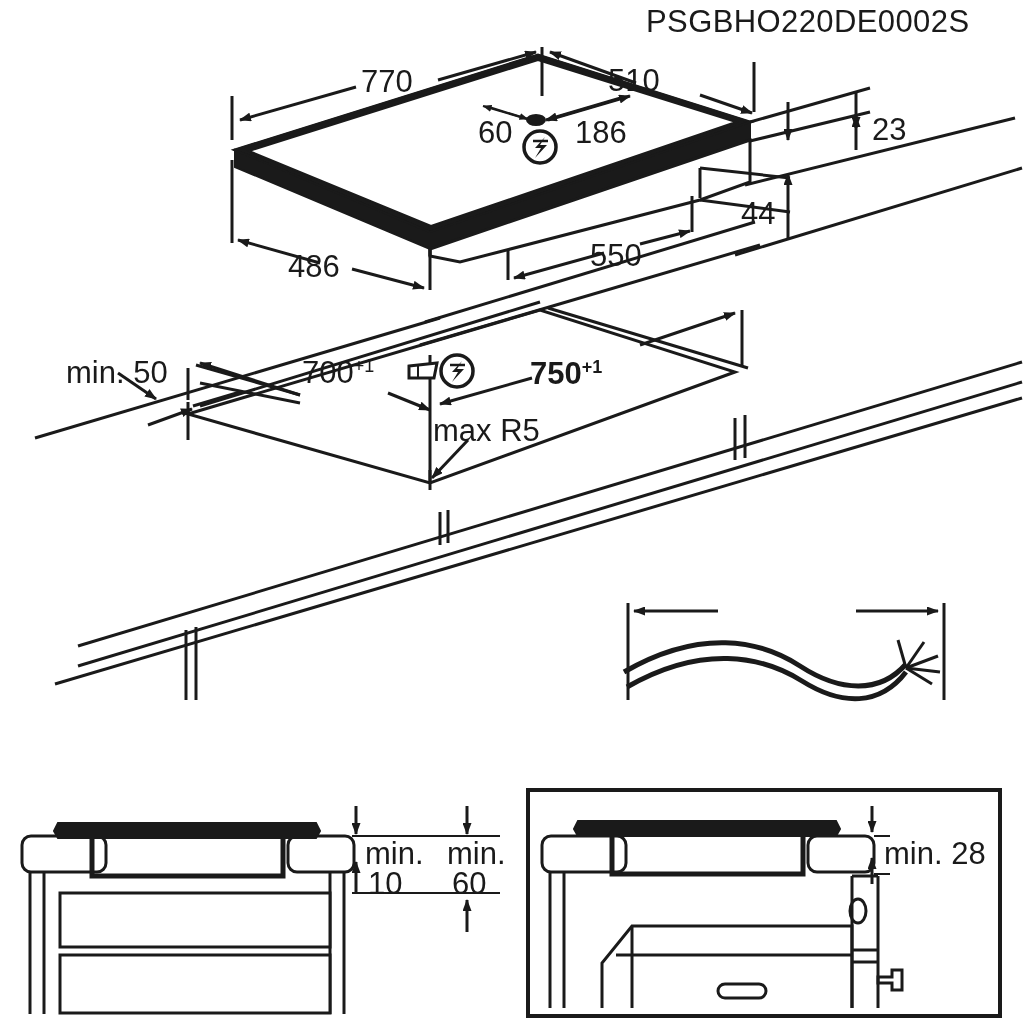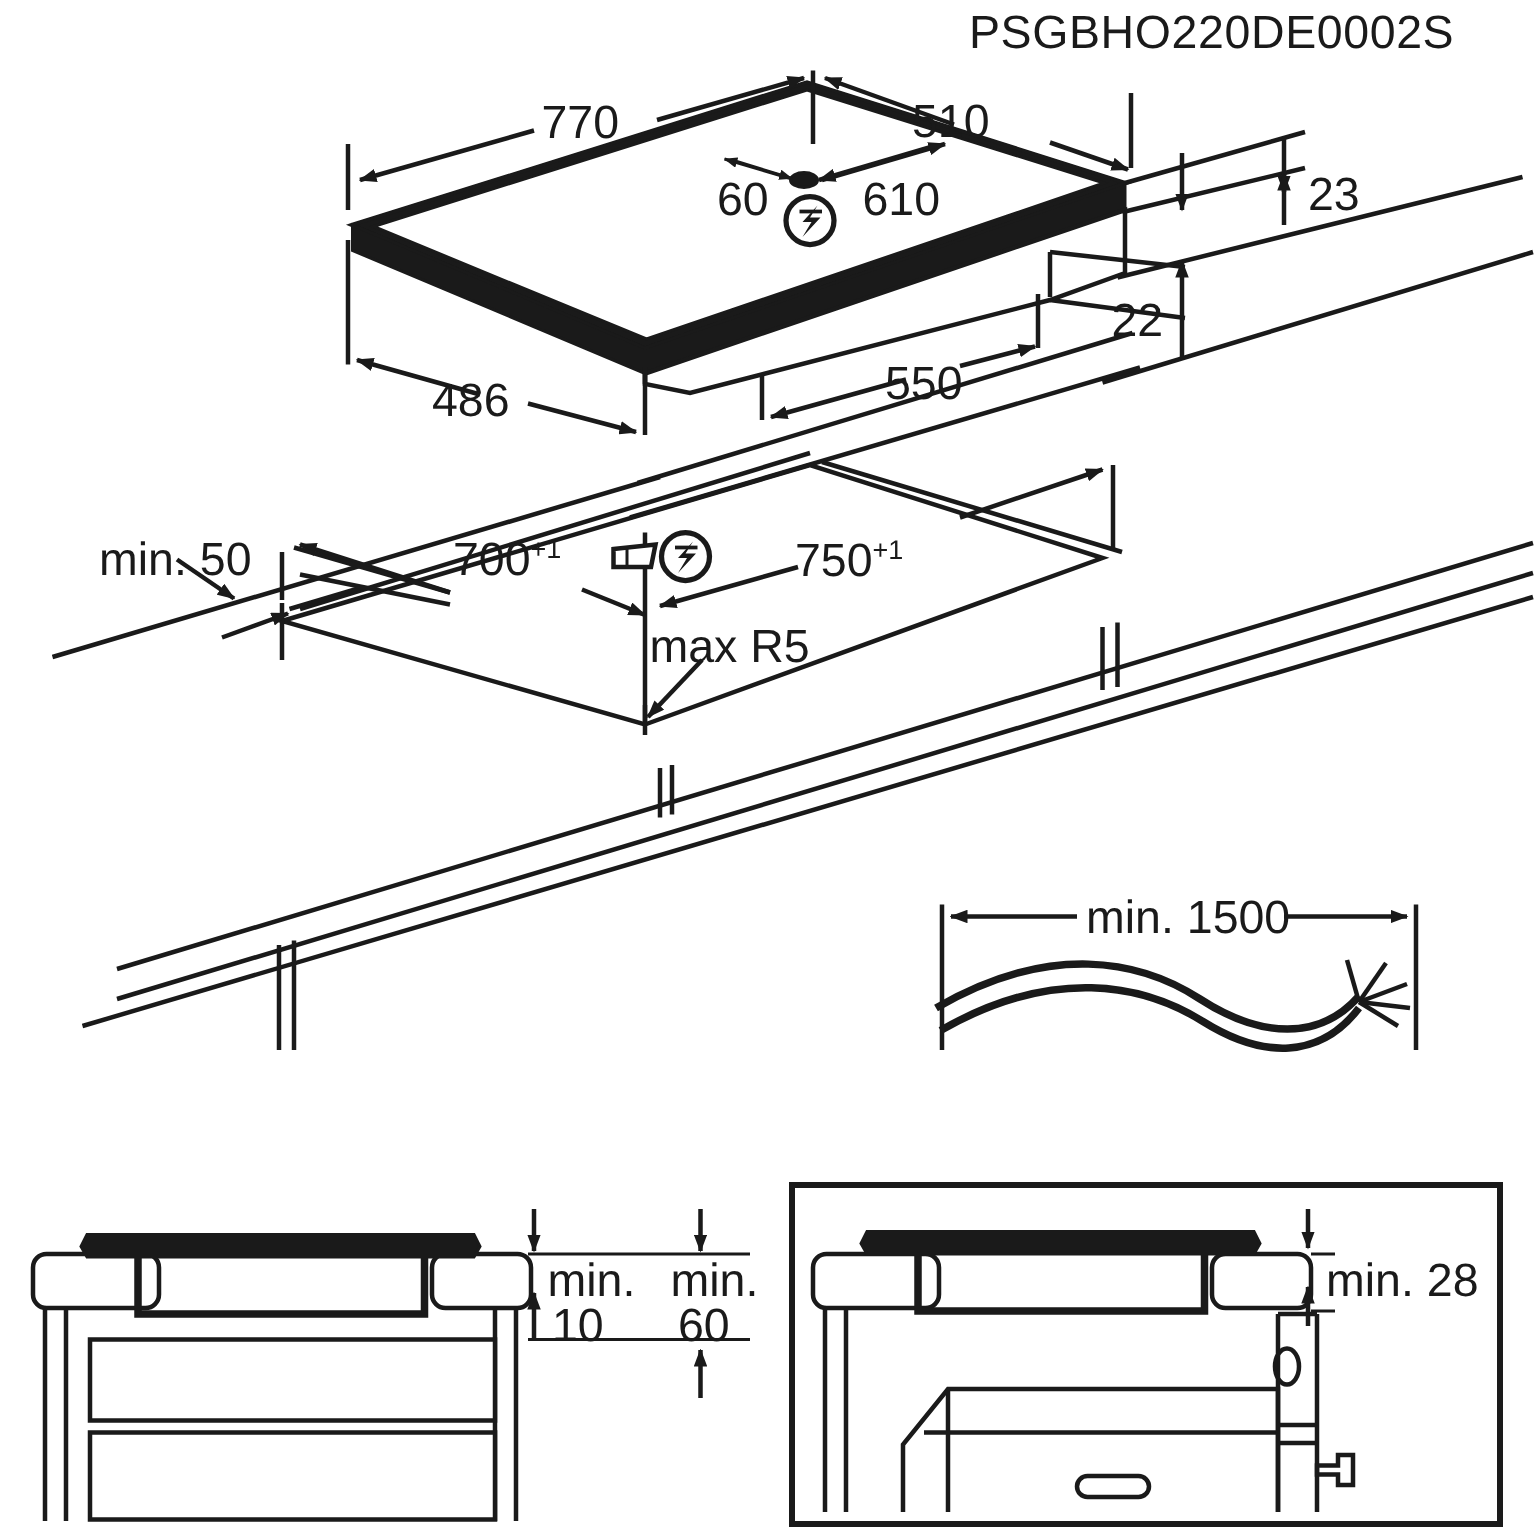--- a/index.html
+++ b/index.html
@@ -251,36 +251,35 @@
       <path class="ln" d="M872,806 L872,832" marker-end="url(#ah)"></path>
       <path class="ln" d="M872,884 L872,858" marker-end="url(#ah)"></path>
       <path class="ln-thin" d="M874,836 L890,836"></path>
       <path class="ln-thin" d="M874,874 L890,874"></path>
     </g>
   </svg>
 
   <div class="lbl dim" style="left:361px;top:66px;">770</div>
   <div class="lbl dim" style="left:608px;top:65px;">510</div>
   <div class="lbl dim" style="left:478px;top:117px;">60</div>
-  <div class="lbl dim" style="left:575px;top:117px;">610</div>
+  <div class="lbl dim" style="left:575px;top:117px;">186</div>
   <div class="lbl dim" style="left:288px;top:251px;">486</div>
   <div class="lbl dim" style="left:590px;top:240px;text-align:center;">550</div>
   <div class="lbl dim" style="left:872px;top:114px;">23</div>
-  <div class="lbl dim" style="left:741px;top:198px;">22</div>
+  <div class="lbl dim" style="left:741px;top:198px;">44</div>
 
   <div class="lbl dim" style="left:66px;top:357px;">min. 50</div>
   <div class="lbl dim" style="left:302px;top:357px;">
     <span>700</span><sup>+1</sup>
   </div>
-  <div class="lbl dim" style="left:530px;top:358px;">
+  <div class="lbl dim" style="left:530px;top:358px;font-weight:bold;">
     <span>750</span><sup>+1</sup>
   </div>
   <div class="lbl dim" style="left:433px;top:415px;">max R5</div>
 
-  <div class="lbl dim" style="left:724px;top:596px;">min. 1500</div>
 
   <div class="lbl dim" style="left:365px;top:838px;">min.</div>
   <div class="lbl dim" style="left:368px;top:868px;">10</div>
   <div class="lbl dim" style="left:447px;top:838px;">min.</div>
   <div class="lbl dim" style="left:452px;top:868px;">60</div>
 
   <div class="lbl dim" style="left:884px;top:838px;">min. 28</div>
 
 </div>
 

